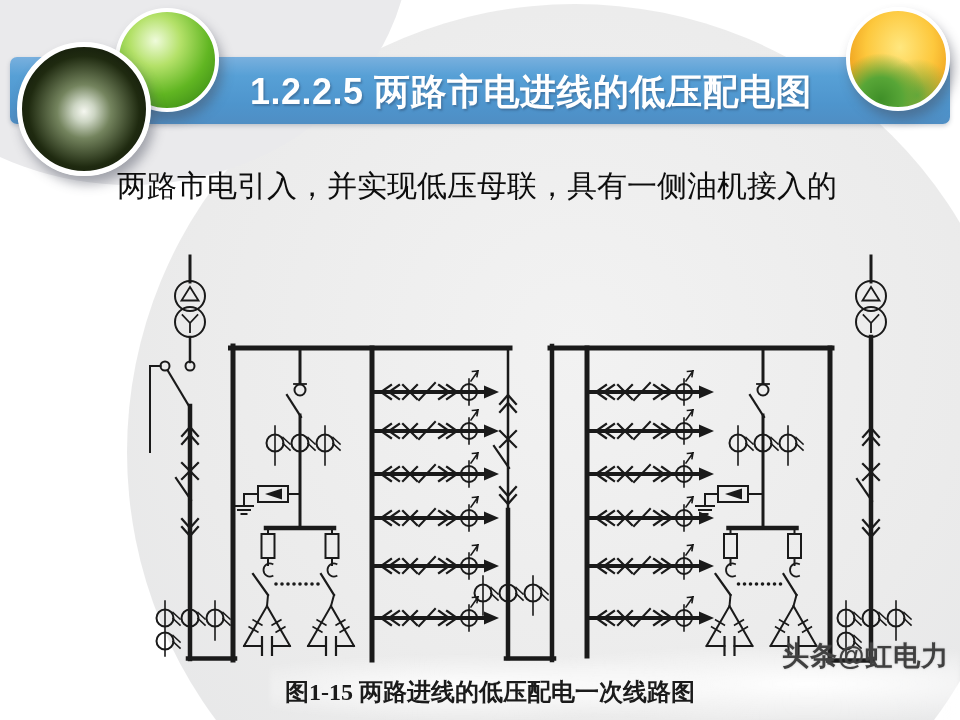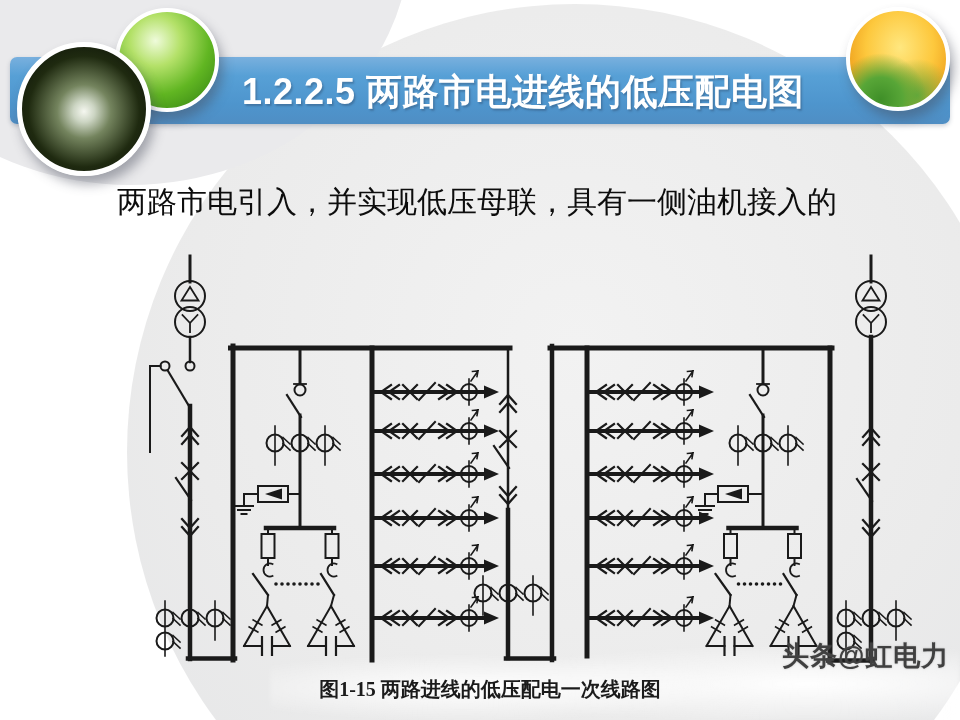--- a/index.html
+++ b/index.html
@@ -7,46 +7,46 @@
          font-family:"Liberation Sans",sans-serif;}
   
   .bg-circle{position:absolute;left:127px;top:4px;width:896px;height:896px;border-radius:50%;
              background:radial-gradient(circle at 50% 38%, #f2f2f2 0%, #ebebeb 55%, #e3e4e6 100%);z-index:0;}
   .bg-blob{position:absolute;left:-150px;top:-305px;width:560px;height:490px;border-radius:50%;
            background:#eaeaec;z-index:0;}
   
   .banner{position:absolute;left:10px;top:57px;width:940px;height:67px;border-radius:7px;z-index:4;
           background:linear-gradient(180deg,#79b0de 0%,#57a0d6 28%,#4e95cd 70%,#4f8ec4 100%);
           box-shadow:0 2px 4px rgba(50,70,100,0.25);}
-  .banner-title{position:absolute;left:232px;top:0;height:67px;line-height:69px;
+  .banner-title{position:absolute;left:240px;top:0;height:67px;line-height:69px;
           font-size:36px;font-weight:bold;color:#ffffff;letter-spacing:0.5px;white-space:nowrap;
           text-shadow:1.5px 2px 2px rgba(40,60,90,0.35);}
   
   .photo{position:absolute;border-radius:50%;border:5px solid #ffffff;
          box-shadow:4px 8px 12px rgba(70,75,90,0.45);}
   .photo-dandelion{left:17px;top:42px;width:124px;height:124px;z-index:6;
       background:radial-gradient(circle at 50% 52%, #f5f7f0 0%, #ccd5c3 12%, #74845e 30%, #1f2a10 62%, #060a06 100%);}
   .photo-leaf{left:115px;top:8px;width:96px;height:96px;border-width:4px;z-index:5;
       background:radial-gradient(circle at 38% 30%, #effbdb 0%, #b4e169 28%, #61b622 60%, #2e7c11 100%);}
   .photo-tulip{left:846px;top:7px;width:96px;height:96px;border-width:4px;z-index:5;
       background:radial-gradient(circle at 32% 92%, #3f8f28 0%, #58a637 20%, rgba(0,0,0,0) 42%),
                  radial-gradient(circle at 70% 88%, #6aa83c 0%, rgba(0,0,0,0) 34%),
                  radial-gradient(ellipse at 52% 38%, #ffe77f 0%, #fdc83d 48%, #ee9f1c 80%, #cf8d2c 100%);}
   
-  .body-text{position:absolute;left:55px;top:179px;width:870px;z-index:7;
+  .body-text{position:absolute;left:55px;top:163px;width:870px;z-index:7;
       font-family:Liberation Serif, serif;font-size:30px;line-height:46px;color:#0d0d0d;}
   .body-text .l1{text-indent:62px;}
   
   svg.diagram{position:absolute;left:0;top:0;z-index:3;}
   
   .smudge{position:absolute;left:270px;top:648px;width:690px;height:72px;z-index:2;filter:blur(2px);
       background:radial-gradient(55% 65% at 28% 55%, rgba(255,255,255,0.95), rgba(255,255,255,0) 72%),
                  radial-gradient(65% 75% at 78% 50%, rgba(255,255,255,0.97), rgba(255,255,255,0) 75%);}
   .caption{position:absolute;left:240px;top:676px;width:500px;text-align:center;z-index:9;
-      font-family:"Liberation Serif","DejaVu Serif",serif;font-size:20px;font-weight:bold;color:#1b1b1b;}
+      font-family:"Liberation Serif","DejaVu Serif",serif;font-size:24px;font-weight:bold;color:#1b1b1b;}
   .watermark{position:absolute;left:782px;top:638px;z-index:9;font-size:27px;font-weight:bold;
       color:#404040;letter-spacing:1px;text-shadow:0 0 2px rgba(130,130,130,0.55);white-space:nowrap;}
 </style>
 </head>
 <body>
 
 <div class="slide">
 
   <div class="bg-circle"></div>
   <div class="bg-blob"></div>

